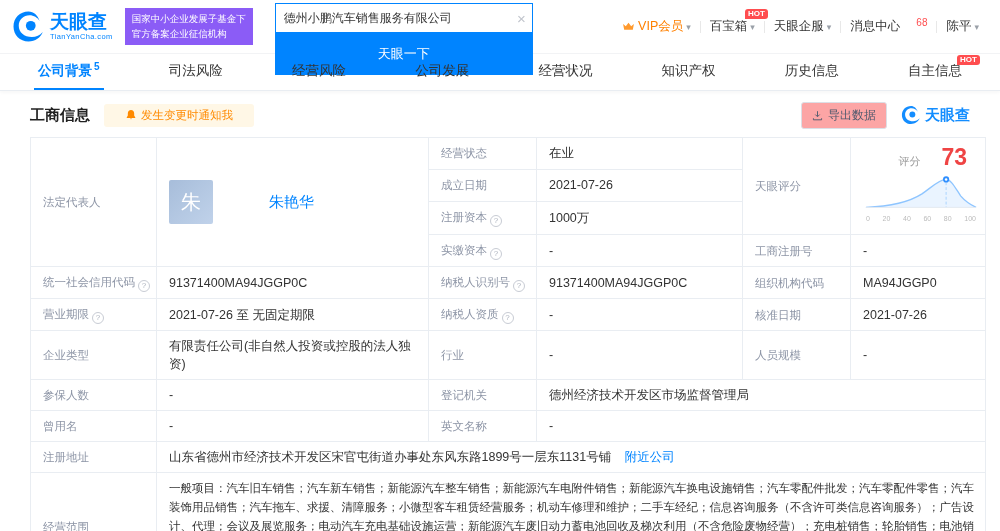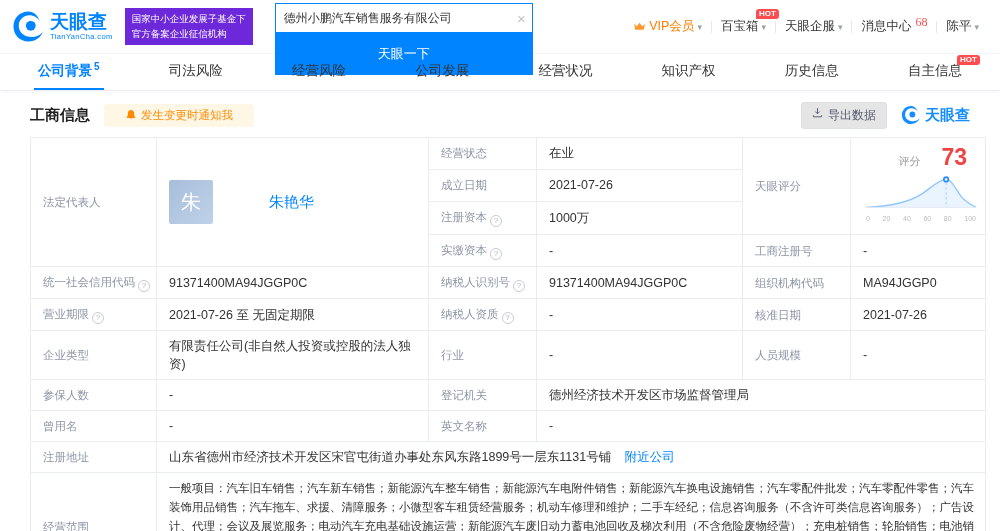--- a/index.html
+++ b/index.html
@@ -6,61 +6,61 @@
   html,body { width:1000px; height:531px; overflow:hidden; background:#fff;
     font-family:"Liberation Sans","DejaVu Sans",sans-serif; color:#333; }
 
   
   .topbar { display:flex; align-items:center; height:54px; padding:0 12px; gap:12px;
             border-bottom:1px solid #f2f3f5; }
   .logo { display:flex; align-items:center; gap:5px; cursor:pointer; }
   .logo-text { display:flex; flex-direction:column; line-height:1.1; }
   .logo-name { font-size:19px; font-weight:bold; color:#0084ff; }
   .logo-domain { font-size:7.5px; color:#0084ff; letter-spacing:.4px; }
-  .gov-badge { background:#6d28d9; color:#fff; font-size:9.5px; line-height:1.55;
+  .gov-badge { background:#8b5cf6; color:#fff; font-size:9.5px; line-height:1.55;
                padding:4px 7px; white-space:nowrap; }
   .search-area { margin-left:10px; }
   .search-tabs { display:flex; gap:16px; font-size:12px; margin-bottom:4px; }
   .stab { color:#333; cursor:pointer; padding-bottom:2px; border-bottom:2px solid transparent; }
   .stab.active { color:#0084ff; font-weight:bold; border-bottom-color:#0084ff; }
   .search-row { display:flex;flex-direction:column; }
   .search-box { position:relative; width:258px; height:30px; border:1px solid #0084ff; background:#fff; }
   .search-box input { width:calc(100% - 24px); height:100%; border:none; outline:none;
         padding:0 8px; font-size:12px; color:#333; font-family:inherit; }
   .clear-x { position:absolute; right:6px; top:50%; transform:translateY(-50%);
         color:#c0c4cc; font-size:15px; cursor:pointer; line-height:1; }
   .search-btn { height:42px; padding:0 13px; background:#0084ff; color:#fff; border:none;
         font-size:13px; cursor:pointer; font-family:inherit; }
   .user-menu { margin-left:auto; display:flex; align-items:center; font-size:12.5px; white-space:nowrap; }
   .um-item { padding:0 9px; position:relative; display:flex; align-items:center; gap:3px; cursor:pointer; color:#333; }
   .um-item.vip { color:#ff8000; }
   .um-sep { width:1px; height:12px; background:#e8e8e8; }
   .caret { font-size:9px; color:#9aa0a8; }
   .hot-tag { position:absolute; top:-9px; right:-4px; background:#ff4d4f; color:#fff;
         font-size:8px; line-height:1.3; padding:0 3px; border-radius:3px 3px 3px 0; font-weight:bold; }
-  .msg-count { color:#ff4d4f; font-size:12px; margin-left:1px; transform:translateY(-4px);font-family:Liberation Serif, serif; }
+  .msg-count { color:#ff4d4f; font-size:10px; margin-left:13px; transform:translateY(-4px); }
 
   
   .nav { display:flex; height:37px; padding:0 34px; justify-content:space-between;
          border-bottom:1px solid #e9edf2; box-shadow:0 2px 3px rgba(0,0,0,.03); }
   .nav-tab { display:flex; align-items:center; font-size:13.5px; color:#333; cursor:pointer;
          position:relative; border-bottom:2px solid transparent; padding:0 4px; }
   .nav-tab.active { color:#0084ff; font-weight:bold; border-bottom-color:#0084ff; }
   .tab-sup { font-size:10px; color:#0084ff; margin-left:2px; transform:translateY(-5px); }
   .tab-hot { position:absolute; top:1px; right:-14px; background:#ff4d4f; color:#fff;
          font-size:8px; line-height:1.3; padding:0 3px; border-radius:3px 3px 3px 0; font-weight:bold; }
 
   
   .section-head { display:flex; align-items:center; height:42px; padding:6px 30px 0; }
   .sec-title { font-size:15px; font-weight:bold; color:#222; }
   .notify-btn { margin-left:14px; display:flex; align-items:center; gap:4px; background:#fff7e6;
          color:#ff8a00; border:none; font-size:11.5px; padding:4px 21px; border-radius:3px;
          cursor:pointer; font-family:inherit;justify-content:flex-end; }
   .head-right { margin-left:auto; display:flex; align-items:center; gap:14px; }
-  .export-btn { display:flex; gap:5px; border:1px solid #dcdfe6; background:#e5e5e5;
+  .export-btn { display:flex; align-items:center; gap:5px; border:1px solid #dcdfe6; background:#fca5a5;
          font-size:12px; color:#515a6e; padding:4px 10px; border-radius:3px; cursor:pointer; font-family:inherit; }
   .watermark { display:flex; align-items:center; gap:4px; color:#0084ff; font-weight:bold;
          font-size:15px; opacity:.92; }
 
   
   .info-table { width:955px; margin:4px 15px 0 30px; border-collapse:collapse; table-layout:fixed; }
   .info-table td { border:1px solid #e9edf2; padding:6px 6px 6px 12px; font-size:12.5px;
          line-height:18px; vertical-align:middle; word-break:break-all; }
   td.lbl { color:#8d95a6; font-size:11.5px; }
   td.val { color:#333; }

